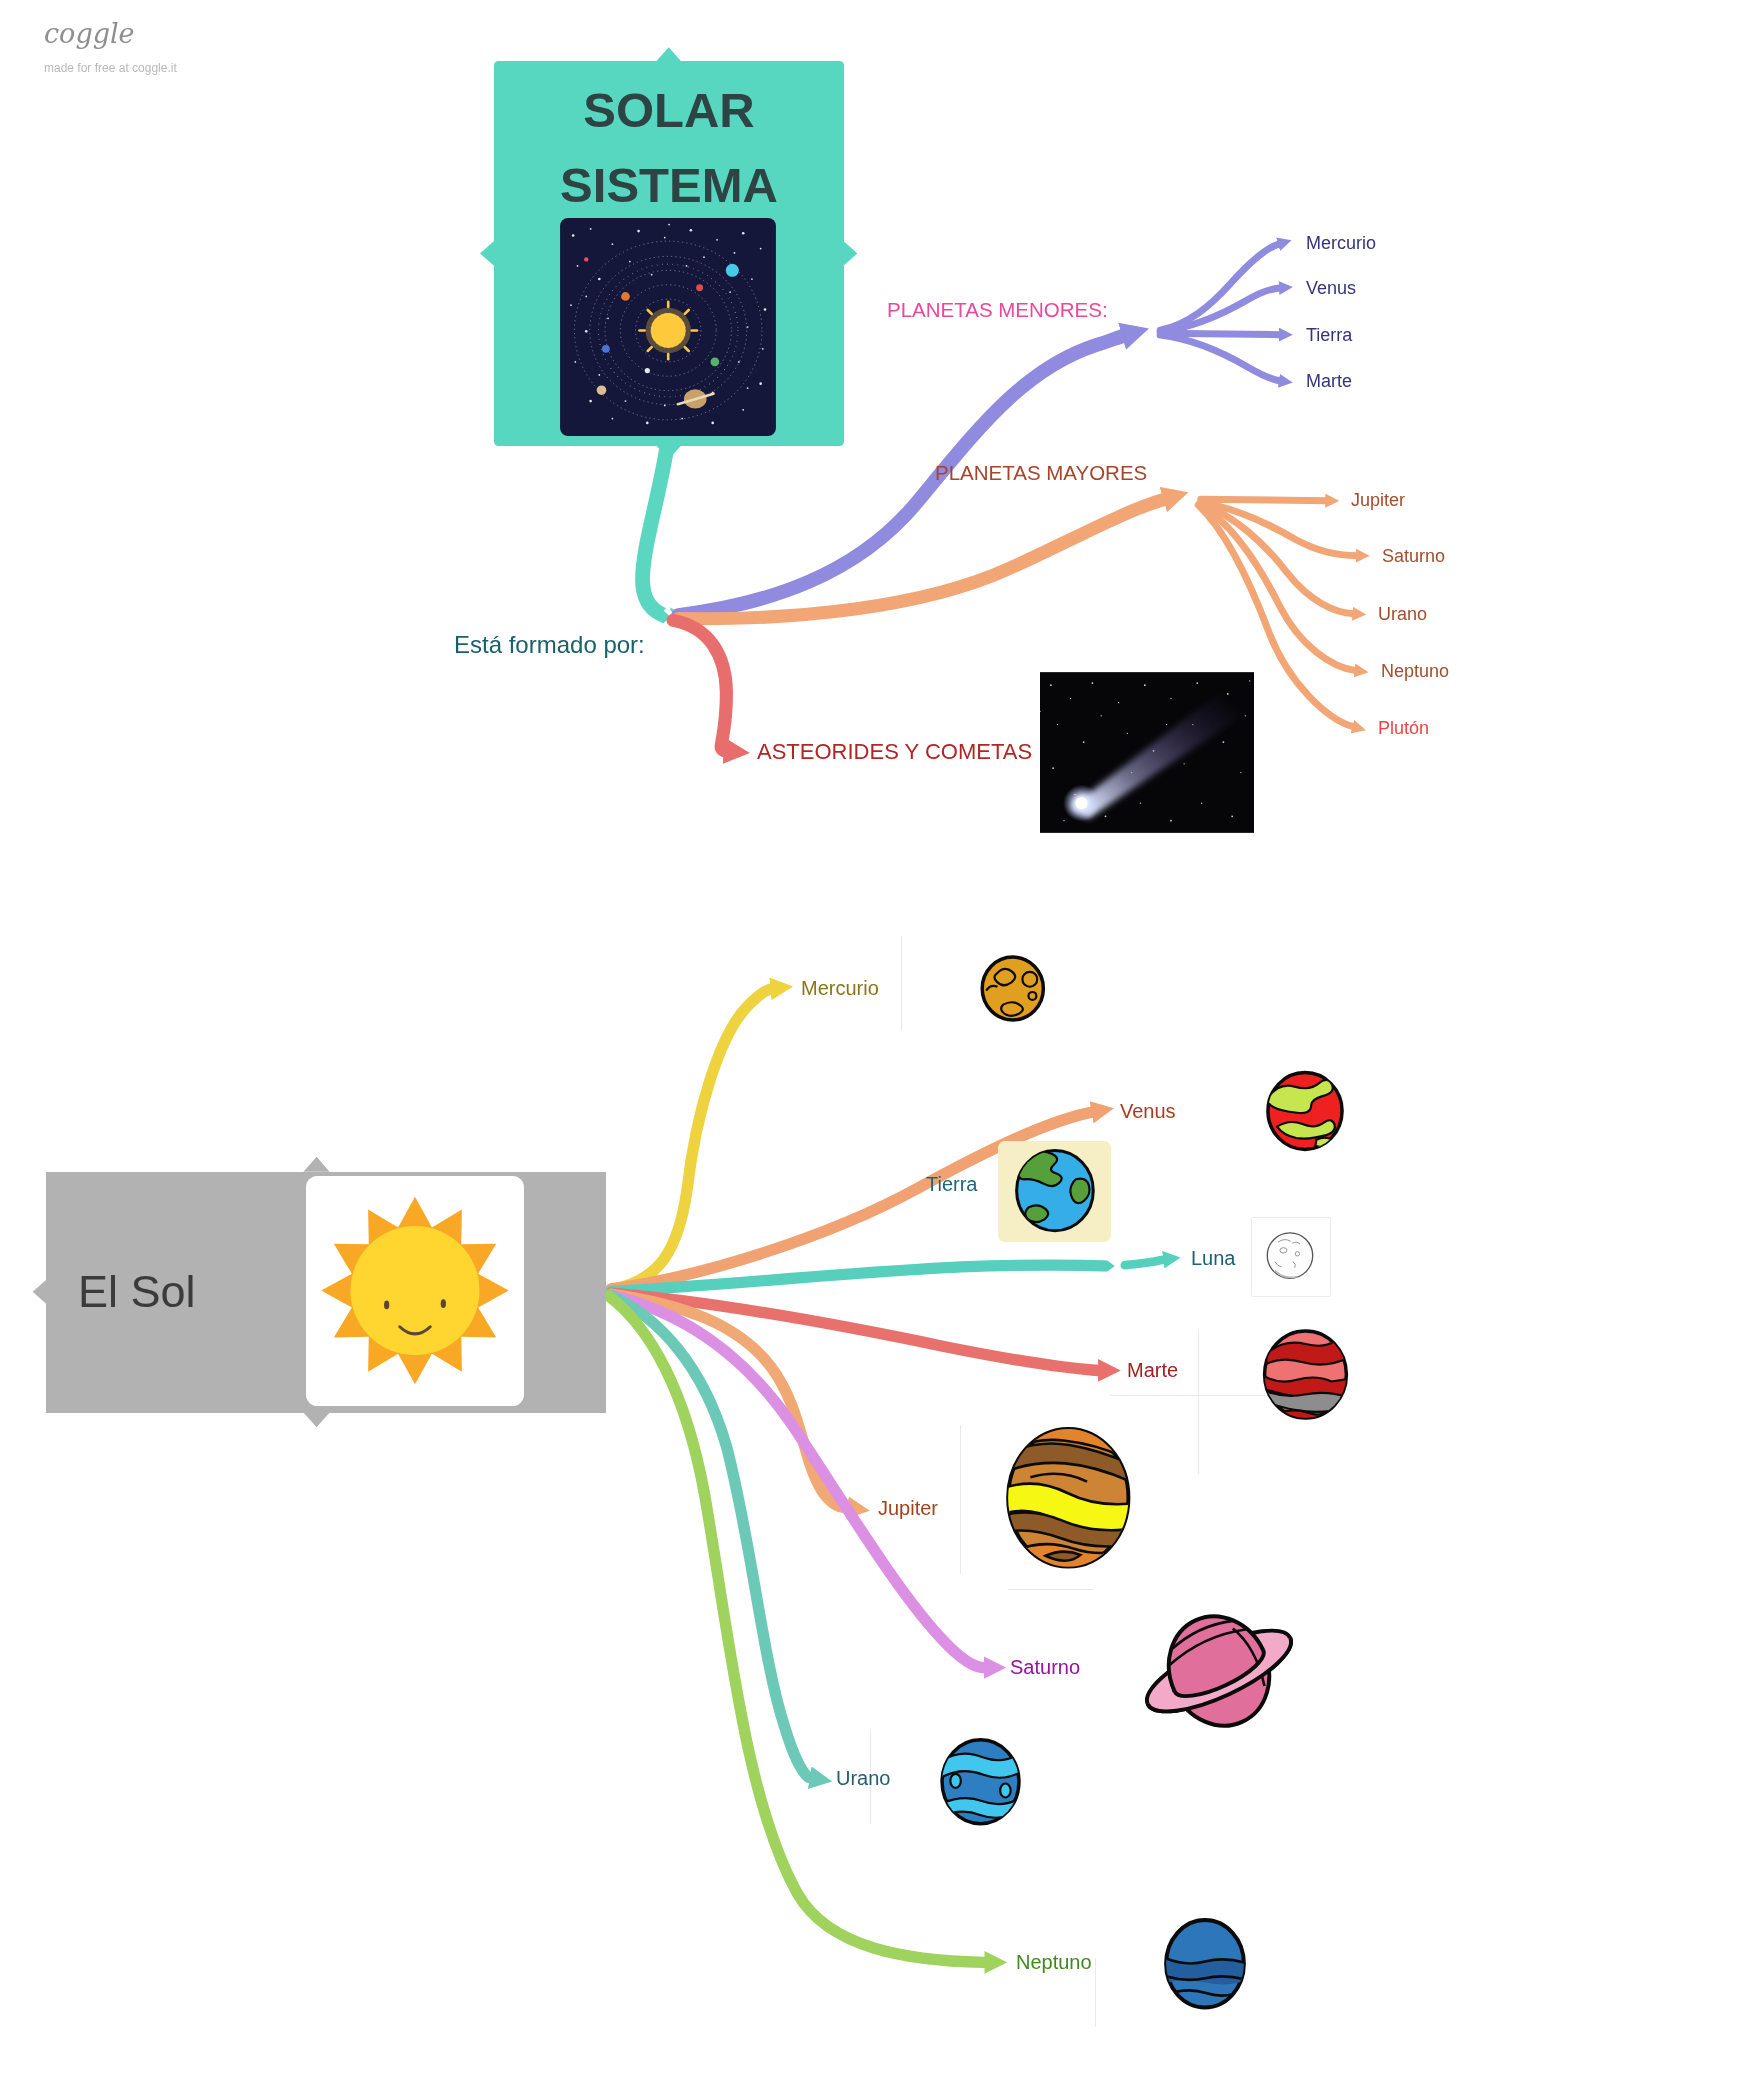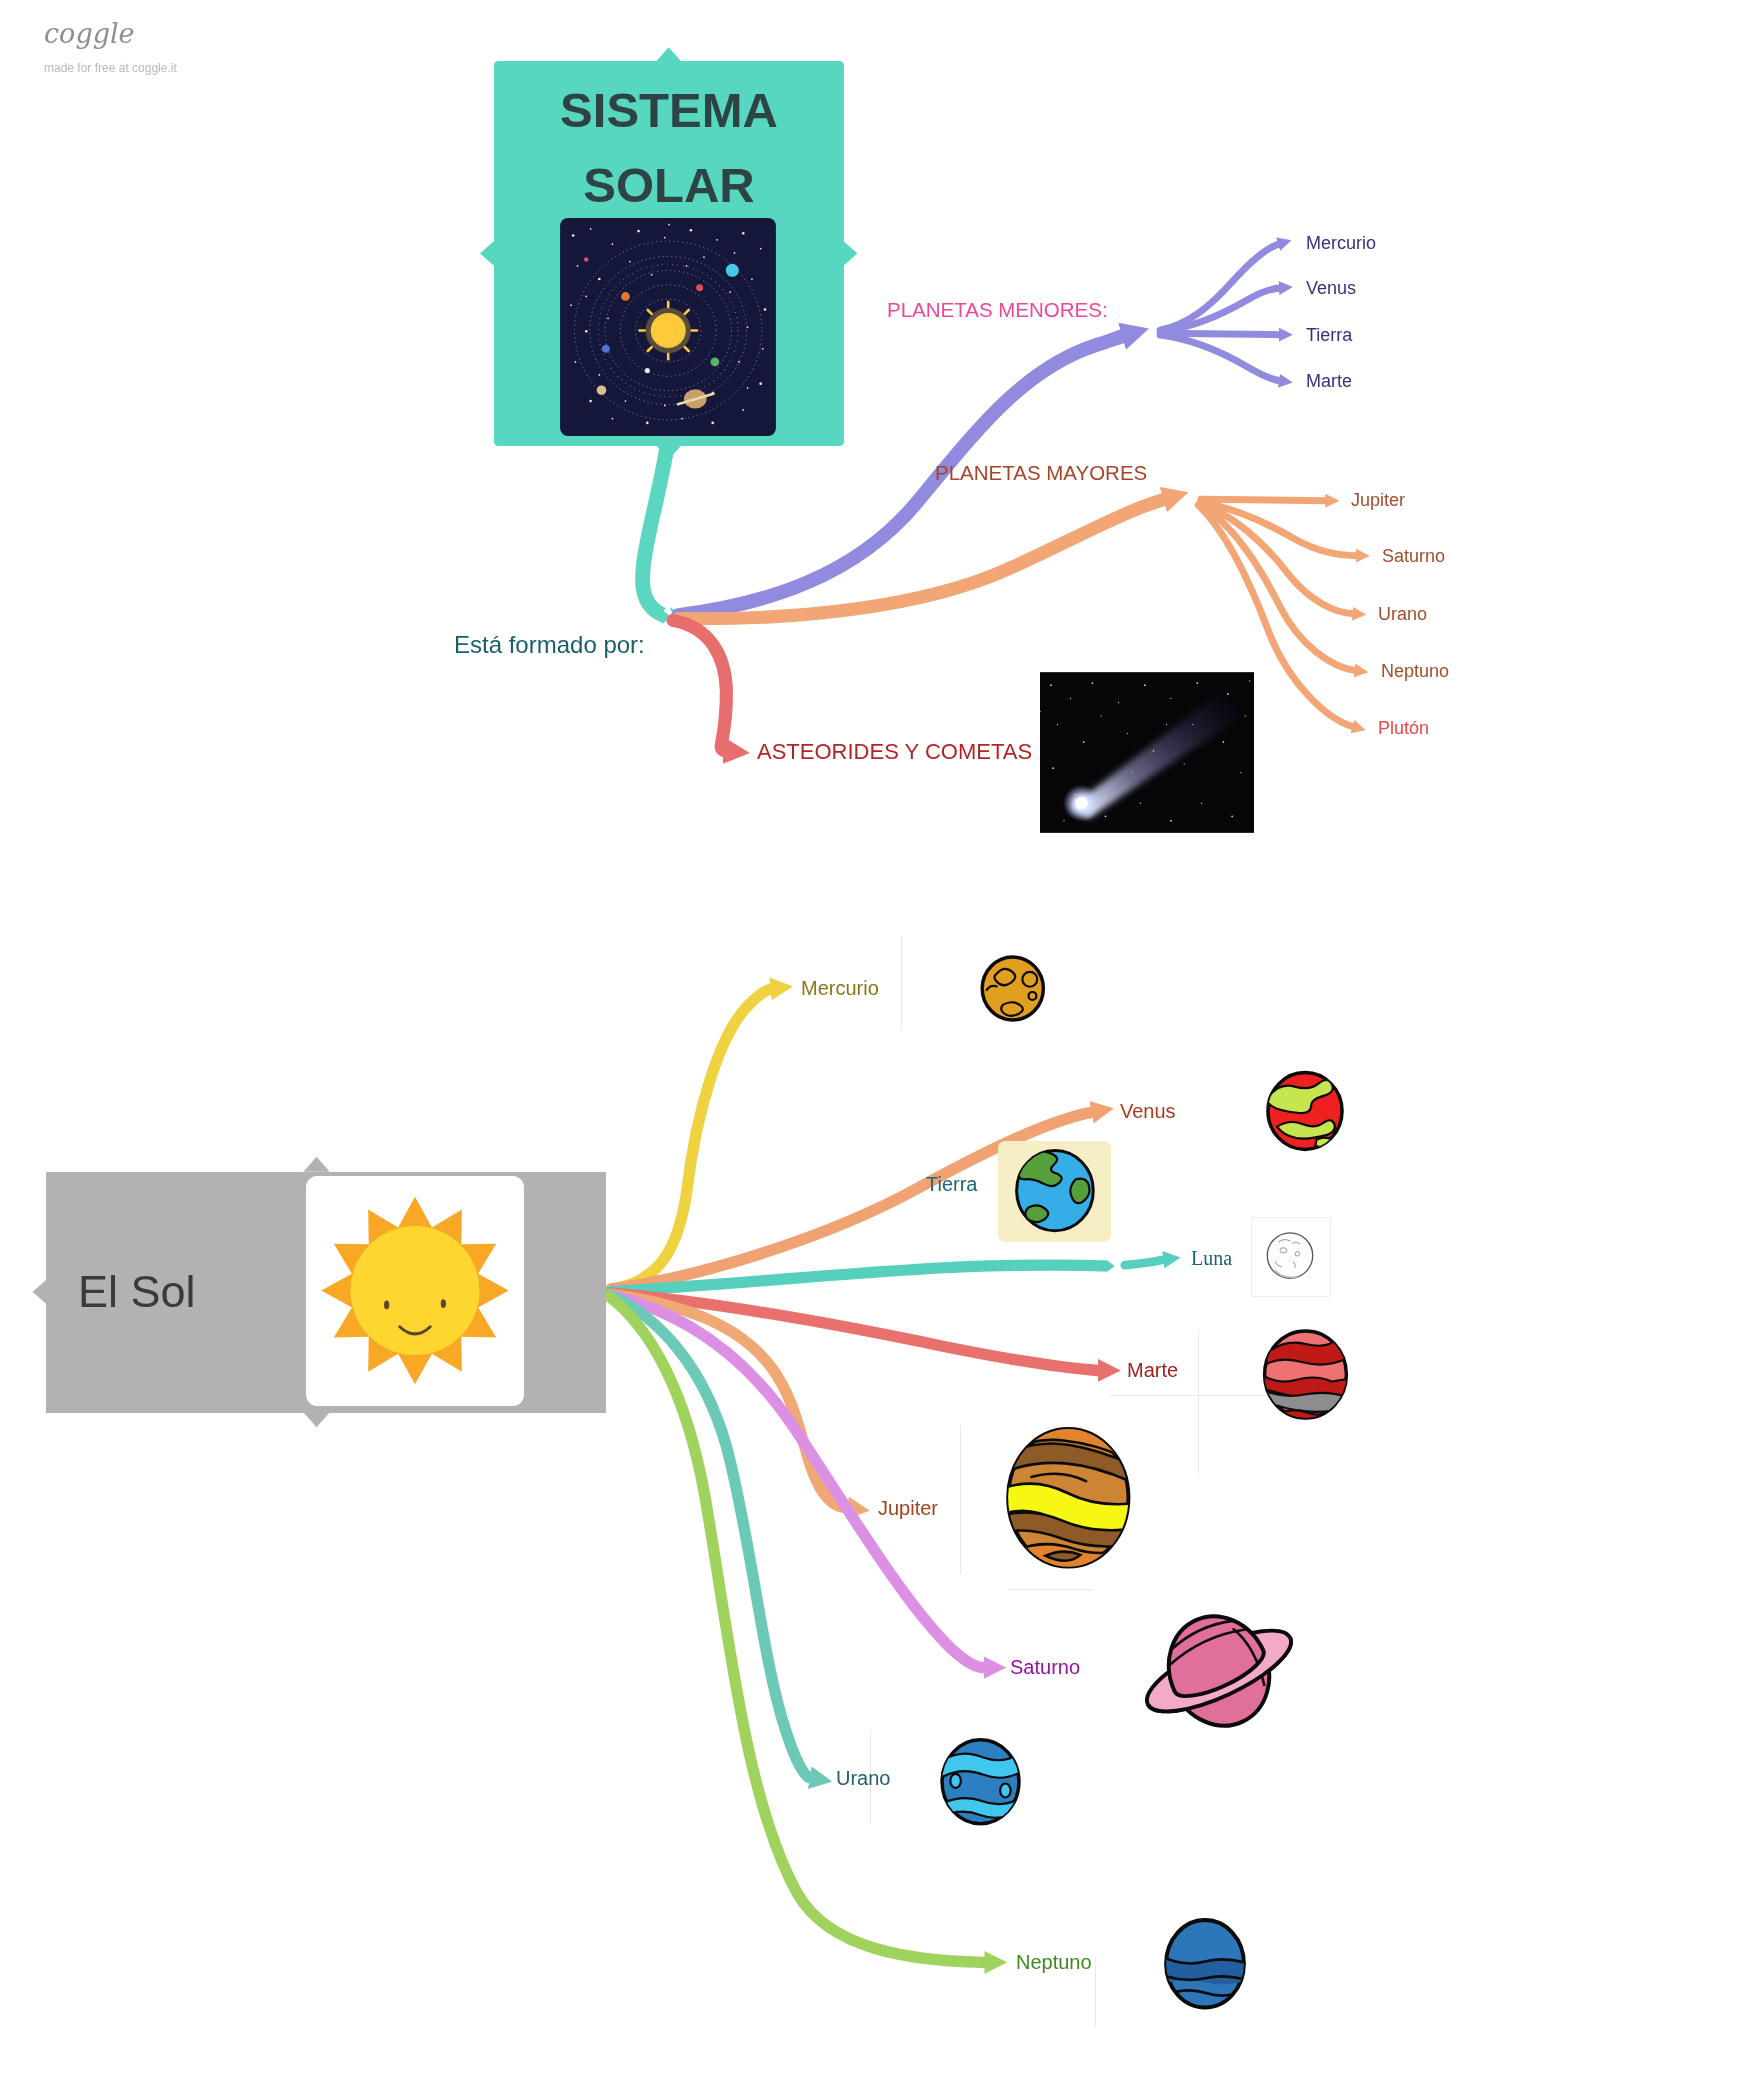--- a/index.html
+++ b/index.html
@@ -122,22 +122,22 @@
   <div class="faint" style="left:901px;top:936px;width:0.9px;height:94px;"></div>
   <div class="faint" style="left:1110px;top:1395px;width:175px;height:0.9px;"></div>
   <div class="faint" style="left:1198px;top:1330px;width:0.9px;height:144px;"></div>
   <div class="faint" style="left:960px;top:1425px;width:0.9px;height:149px;"></div>
   <div class="faint" style="left:1008px;top:1589px;width:85px;height:0.9px;"></div>
   <div class="faint" style="left:870px;top:1730px;width:0.9px;height:94px;"></div>
   <div class="faint" style="left:1095px;top:1958px;width:0.9px;height:69px;"></div>
 
   <div class="root-top">
     <div class="title">
+      <div>SOLAR</div>
       <div>SISTEMA</div>
-      <div>SOLAR</div>
     </div>
     <svg class="ssimg" width="216" height="218" viewBox="0 0 495 500">
       <rect x="0" y="0" width="495" height="500" rx="18" fill="#14163a"></rect>
       <g fill="#ffffff" opacity="0.9">
         <circle cx="30" cy="40" r="3"></circle>
           <circle cx="70" cy="25" r="2"></circle>
           <circle cx="120" cy="60" r="2"></circle>
           <circle cx="180" cy="30" r="3"></circle>
           <circle cx="240" cy="45" r="2"></circle>
           <circle cx="300" cy="28" r="3"></circle>
@@ -288,21 +288,21 @@
         <ellipse cx="185" cy="295" rx="6" ry="10" fill="#5a4632"></ellipse>
         <ellipse cx="315" cy="292" rx="6" ry="10" fill="#5a4632"></ellipse>
         <path d="M 215 345 Q 250 378 285 345" fill="none" stroke="#5a4632" stroke-width="7" stroke-linecap="round"></path>
       </svg>
     </div>
   </div>
 
   <div class="lbl" style="left:801px;top:988px;font-size:20px;color:#8d7418;">Mercurio</div>
   <div class="lbl" style="left:1120px;top:1111px;font-size:20px;color:#ad3a22;">Venus</div>
   <div class="lbl" style="left:926px;top:1184px;font-size:20px;color:#20667a;">Tierra</div>
-  <div class="lbl" style="left:1191px;top:1258px;font-size:20px;color:#1d5f73;font-family:Liberation Serif, serif;">Luna</div>
+  <div class="lbl" style="left:1191px;top:1258px;font-size:20px;color:#1d5f73;">Luna</div>
   <div class="lbl" style="left:1127px;top:1370px;font-size:20px;color:#a32020;">Marte</div>
   <div class="lbl" style="left:878px;top:1508px;font-size:20px;color:#a3421f;">Jupiter</div>
   <div class="lbl" style="left:1010px;top:1667px;font-size:20px;color:#99119e;">Saturno</div>
   <div class="lbl" style="left:836px;top:1778px;font-size:20px;color:#235f70;">Urano</div>
   <div class="lbl" style="left:1016px;top:1962px;font-size:20px;color:#3f8a1e;">Neptuno</div>
 
   <svg class="imgbox" style="left:979px;top:954px;" width="68" height="69" viewBox="0 0 155 158">
     <defs>
         <clipPath id="clipMerc">
           <ellipse cx="77" cy="79" rx="70" ry="72"></ellipse>

